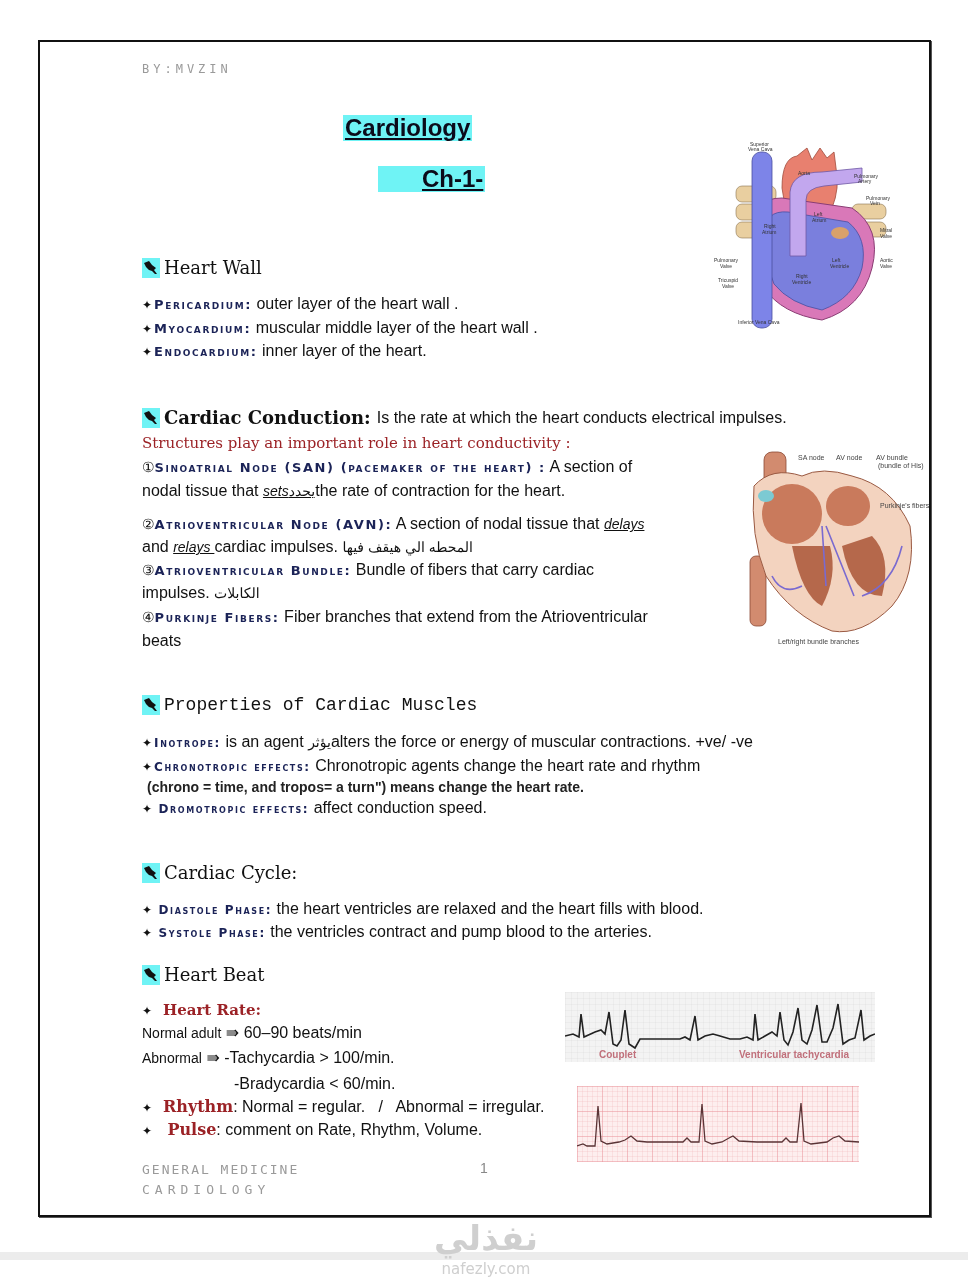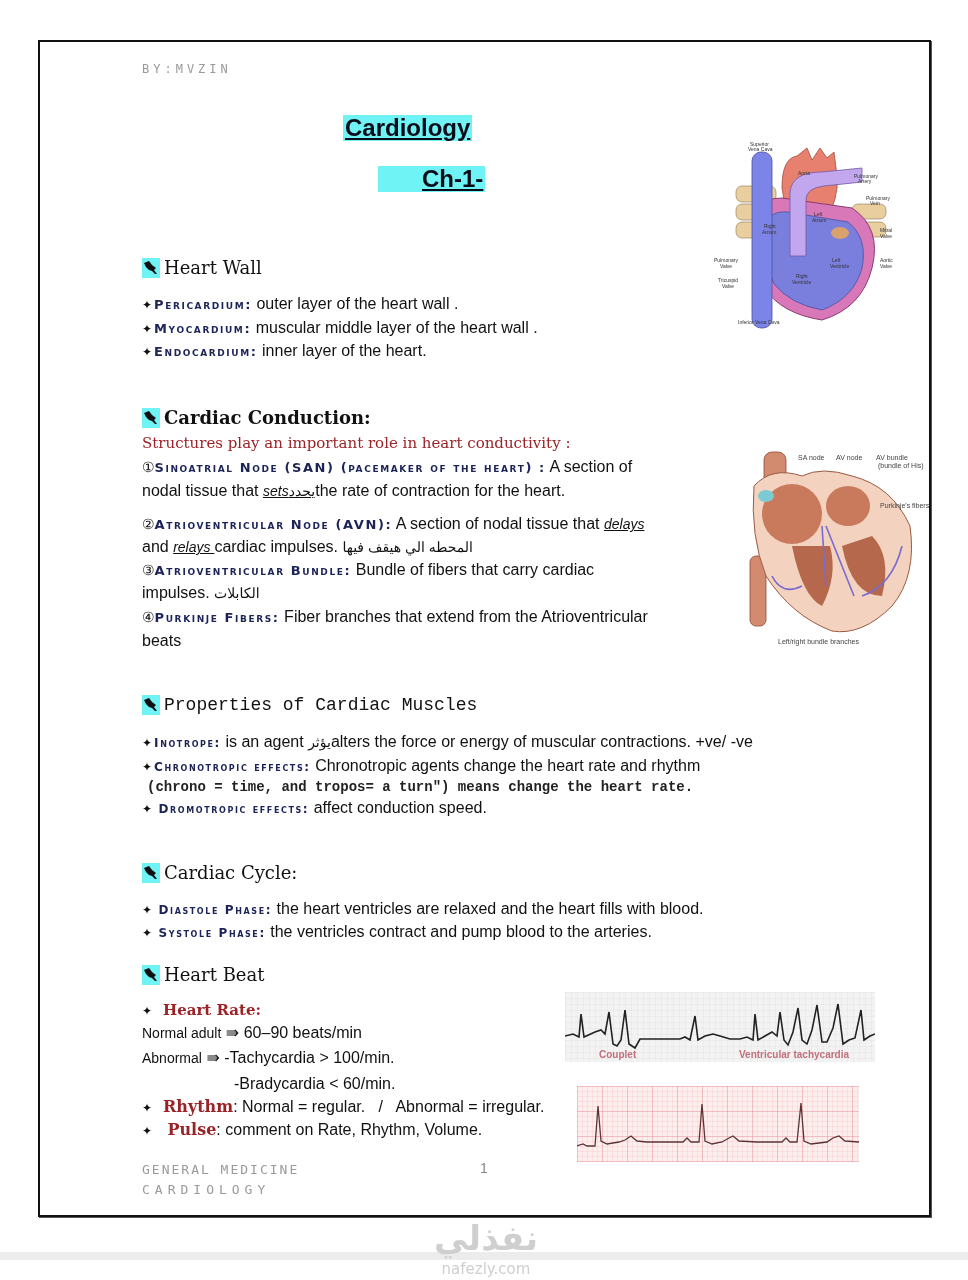--- a/index.html
+++ b/index.html
@@ -20,21 +20,21 @@
                     position:relative; }
   .heading .hicon svg { position:absolute; left:1px; top:2px; }
   .heading .desc { font-family:"Liberation Sans", sans-serif; font-size:16px; margin-left:6px; }
 
   .line { font-size:16px; line-height:23px; white-space:nowrap; }
   .sc { font-family:"DejaVu Sans", sans-serif; font-variant:small-caps; font-weight:bold;
         letter-spacing:1.6px; color:#1b2357; font-size:13px; }
   .bullet { font-size:12px; margin-right:2px; }
   .red { color:#9b2226; font-family:"DejaVu Serif", serif; }
   .redb { color:#9b2226; font-family:"DejaVu Serif", serif; font-weight:bold; }
-  .serif { font-family:Liberation Mono, monospace; }
+  .serif { font-family:Liberation Sans, sans-serif; }
   .ul { text-decoration:underline; font-style:italic; }
   .small { font-size:14px; }
   .footer { font-family:"DejaVu Sans Mono", monospace; color:#9a9a9a; font-size:13px; letter-spacing:2px; }
   .wm { font-family:"DejaVu Sans", sans-serif; color:#cfcfcf; }
   .stripe { left:0; top:1252px; width:968px; height:8px; background:#ececec; }
   figure { margin:0; }
 </style>
 </head>
 <body>
 
@@ -110,20 +110,21 @@
   <span class="bullet">✦</span><span class="sc">Endocardium:</span><span> inner layer of the heart.</span>
 </div>
 
 <div class="abs heading" style="left:142px; top:407px;">
   <span class="hicon">
     <svg width="16" height="16" viewBox="0 0 16 16">
         <path d="M1 3 L6 1 L9 5 L13 8 L11 10 L14 14 L12 14 L9 11 L6 10 L3 7 Z" fill="#111"></path>
       </svg>
   </span>
   <span style="font-weight:bold;">Cardiac Conduction:</span>
+  <span class="desc">Is the rate at which the heart conducts electrical impulses.</span>
 </div>
 <div class="abs line red" style="left:142px; top:432px; font-size:15px;">Structures play an important role in heart conductivity :</div>
 
 <div class="abs line" style="left:142px; top:455px;">
   <span class="small">①</span><span class="sc">Sinoatrial Node (SAN) (pacemaker of the heart)</span><span class="sc"> :</span><span> A section of</span>
 </div>
 <div class="abs line" style="left:142px; top:479px;">
   <span>nodal tissue that </span><span class="ul small">sets</span><span class="small" style="text-decoration:underline;">يحدد</span><span>the rate of contraction for the heart.</span>
 </div>
 

